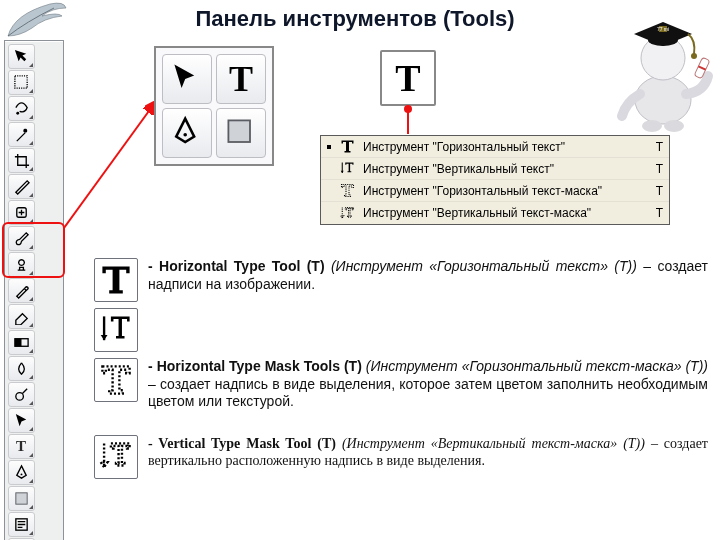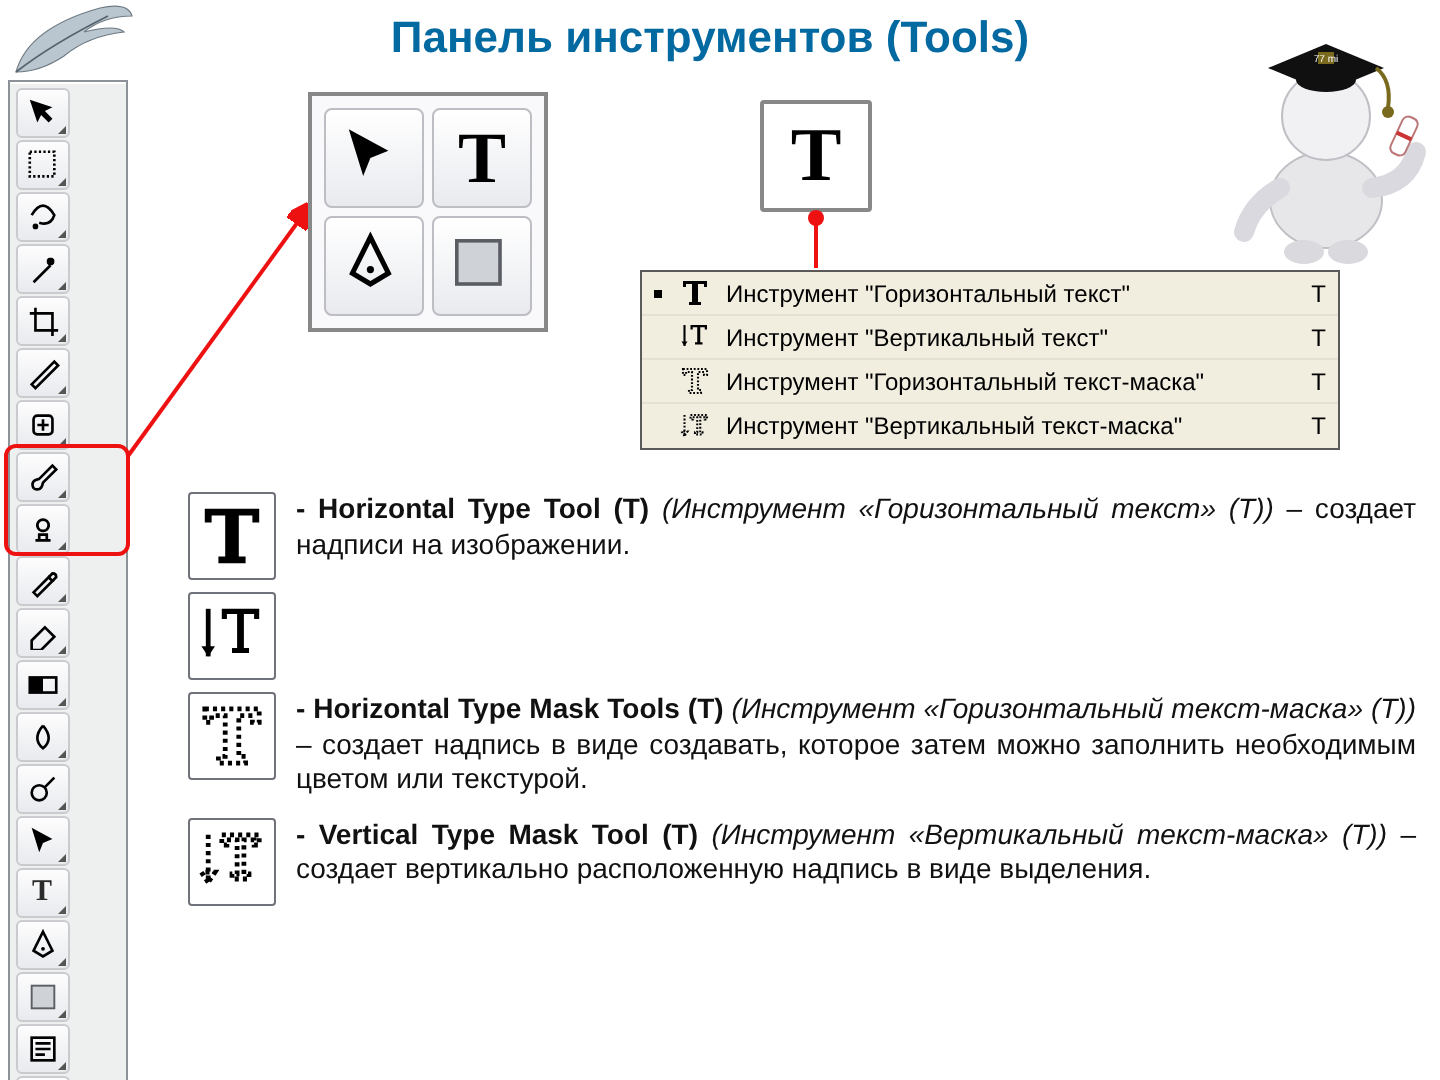--- a/index.html
+++ b/index.html
@@ -1,18 +1,18 @@
 <!DOCTYPE html>
 <html><head>
 <meta charset="utf-8">
 <style>
   * { box-sizing: border-box; margin: 0; padding: 0; }
   html, body { width: 720px; height: 540px; font-family: Arial, sans-serif; background: #fff; overflow: hidden; }
   .page { position: relative; width: 720px; height: 540px; }
-  .title { position: absolute; top: 6px; left: 110px; right: 120px; text-align: center; font-size: 22px; font-weight: bold; color: #0369a1; }
+  .title { position: absolute; top: 6px; left: 110px; right: 120px; text-align: center; font-size: 22px; font-weight: bold; color: #0f172a; }
 
   
   .feather-wrap { position: absolute; top: 2px; left: 4px; width: 66px; height: 36px; }
 
   
   .toolbox { position: absolute; top: 40px; left: 4px; width: 60px; background: #eef0f0; border: 1px solid #8d9299; border-radius: 0; box-shadow: 0 1px 0 #fff inset; padding: 2px; display: flex; flex-wrap: wrap; align-content: flex-start; }
   .toolbox .btn { width: 27px; height: 25px; border: 1px solid #c9cbcf; background: linear-gradient(#fdfdfd,#e8eaee); border-radius: 3px; margin: 0.5px; display: flex; align-items: center; justify-content: center; font-size: 15px; color: #2b2b2b; position: relative; cursor: pointer; }
   .toolbox .btn svg { width: 17px; height: 17px; }
   .toolbox .btn .tri { position: absolute; right: 1px; bottom: 1px; width: 0; height: 0; border-right: 4px solid #555; border-top: 4px solid transparent; }
 
@@ -37,23 +37,23 @@
   .dropdown .icon { width:16px; height:16px; display:flex; align-items:center; justify-content:center;}
   .dropdown .icon svg { width:15px; height:15px;}
   .dropdown .label { flex:1; text-align:left; color:#000;}
   .dropdown .sc { color:#000; width: 16px; text-align:right;}
 
   
   .red-conn2 { position: absolute; left: 407px; top: 108px; width: 2px; height: 26px; background:#e11; }
   .red-conn2::before { content:""; position:absolute; top:-3px; left:-3px; width:8px; height:8px; background:#e11; border-radius:50%; }
 
   
-  .descs { position: absolute; top: 246px; left: 94px; right: 12px; }
+  .descs { position: absolute; top: 258px; left: 94px; right: 12px; }
   .desc { display:flex; gap: 10px; margin-bottom: 6px; align-items:flex-start; }
-  .desc.last { margin-top: 10px; }
+  .desc.last { margin-top: 24px; font-family: Liberation Serif, serif; }
   .desc .icon-box { width: 44px; height: 44px; border: 1px solid #6f727a; border-radius: 2px; background:#fff; flex-shrink:0; display:flex; align-items:center; justify-content:center; }
   .desc .icon-box svg { width: 34px; height: 34px; }
   .desc .text { font-size: 14px; color:#111; text-align: justify; line-height: 1.25;}
   .desc .text b { font-weight: bold; }
   .desc .text i { font-style: italic; }
 
   
   .mascot { position: absolute; right: 4px; top: 2px; width: 106px; height: 132px; }
 
   
@@ -378,21 +378,21 @@
             <use href="#ic-vertical-type"></use>
           </svg>
         </div>
   </div>
   <div class="desc">
     <div class="icon-box">
           <svg viewBox="0 0 20 20">
             <use href="#ic-h-type-mask"></use>
           </svg>
         </div>
-    <div class="text"><b>- Horizontal Type Mask Tools (T) </b><i>(Инструмент «Горизонтальный текст-маска» (T))</i><span> – создает надпись в виде создавать, которое затем можно заполнить необходимым цветом или текстурой.</span></div>
+    <div class="text"><b>- Horizontal Type Mask Tools (T) </b><i>(Инструмент «Горизонтальный текст-маска» (T))</i><span> – создает надпись в виде выделения, которое затем цветом заполнить необходимым цветом или текстурой.</span></div>
   </div>
   <div class="desc last">
     <div class="icon-box">
           <svg viewBox="0 0 20 20">
             <use href="#ic-v-type-mask"></use>
           </svg>
         </div>
     <div class="text"><b>- Vertical Type Mask Tool (T) </b><i>(Инструмент «Вертикальный текст-маска» (T))</i><span> – создает вертикально расположенную надпись в виде выделения.</span></div>
   </div>
 </div>

